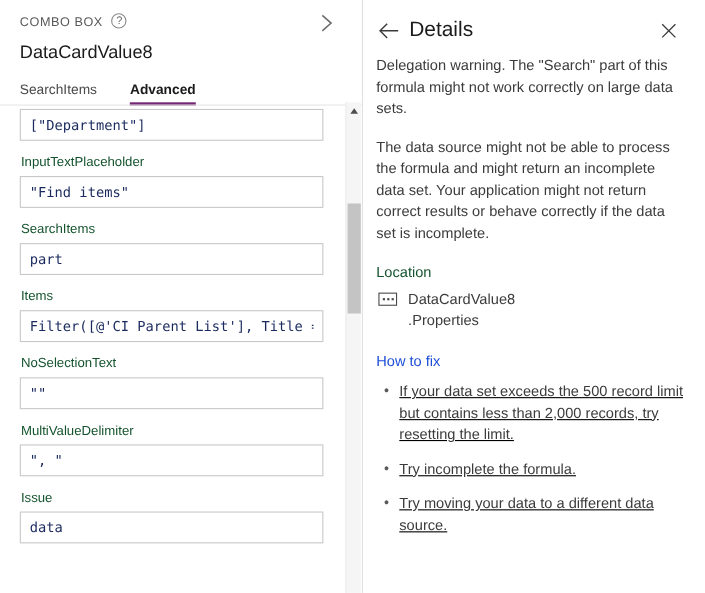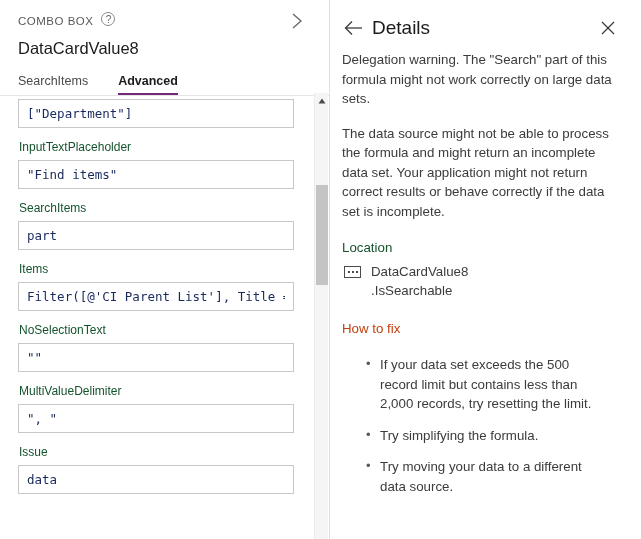--- a/index.html
+++ b/index.html
@@ -274,29 +274,30 @@
     display: block;
   }
   .loc-text {
     font-size: 13.3px;
     color: #3b3b3b;
     line-height: 19px;
   }
   .loc-text .sub { display: block; }
   .fix-head {
     font-size: 13.3px;
-    color: #c2410c;
+    color: #1d4ed8;
     margin-top: 20px;
     margin-bottom: 8px;
     line-height: 18px;
   }
   ul.fix-list {
-    margin: 17px;
+    margin: 0;
     padding-left: 21px;
     list-style: none;
+    text-decoration: underline;
   }
   ul.fix-list li {
     font-size: 13.3px;
     color: #3b3b3b;
     line-height: 19.5px;
     margin-bottom: 12px;
     position: relative;
   }
   ul.fix-list li::before {
     content: "\2022";
@@ -426,27 +427,27 @@
 
       <div class="loc-head">Location</div>
       <div class="loc-row">
         <span class="combo-icon">
           <i></i>
             <i></i>
             <i></i>
         </span>
         <span class="loc-text">
           <span>DataCardValue8</span>
-          <span class="sub">.IsSearchable</span>
+          <span class="sub">.Properties</span>
         </span>
       </div>
 
       <div class="fix-head">How to fix</div>
       <ul class="fix-list">
         <li>If your data set exceeds the 500 record limit but contains less than 2,000 records, try resetting the limit.</li>
-        <li>Try simplifying the formula.</li>
+        <li>Try incomplete the formula.</li>
         <li>Try moving your data to a different data source.</li>
       </ul>
 
     </div>
   </div>
 
 </div>
 
 </body></html>

